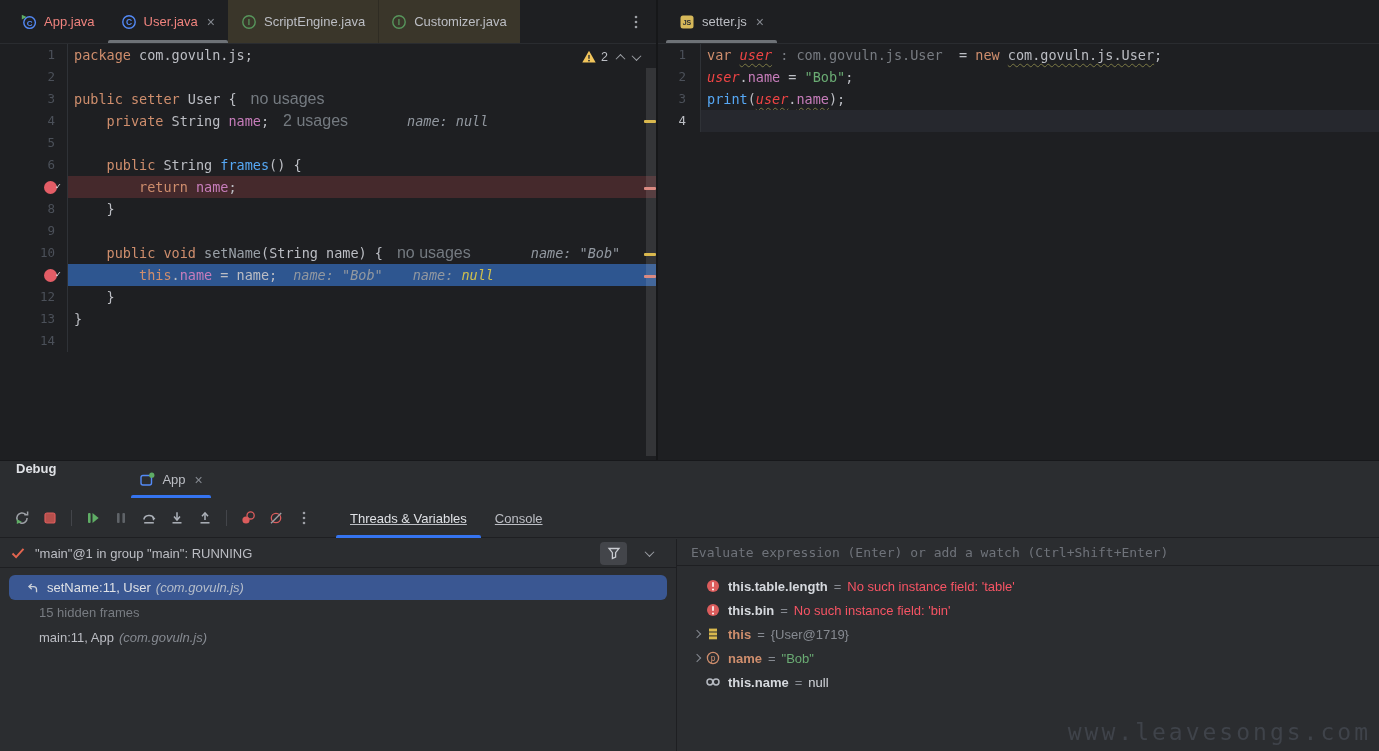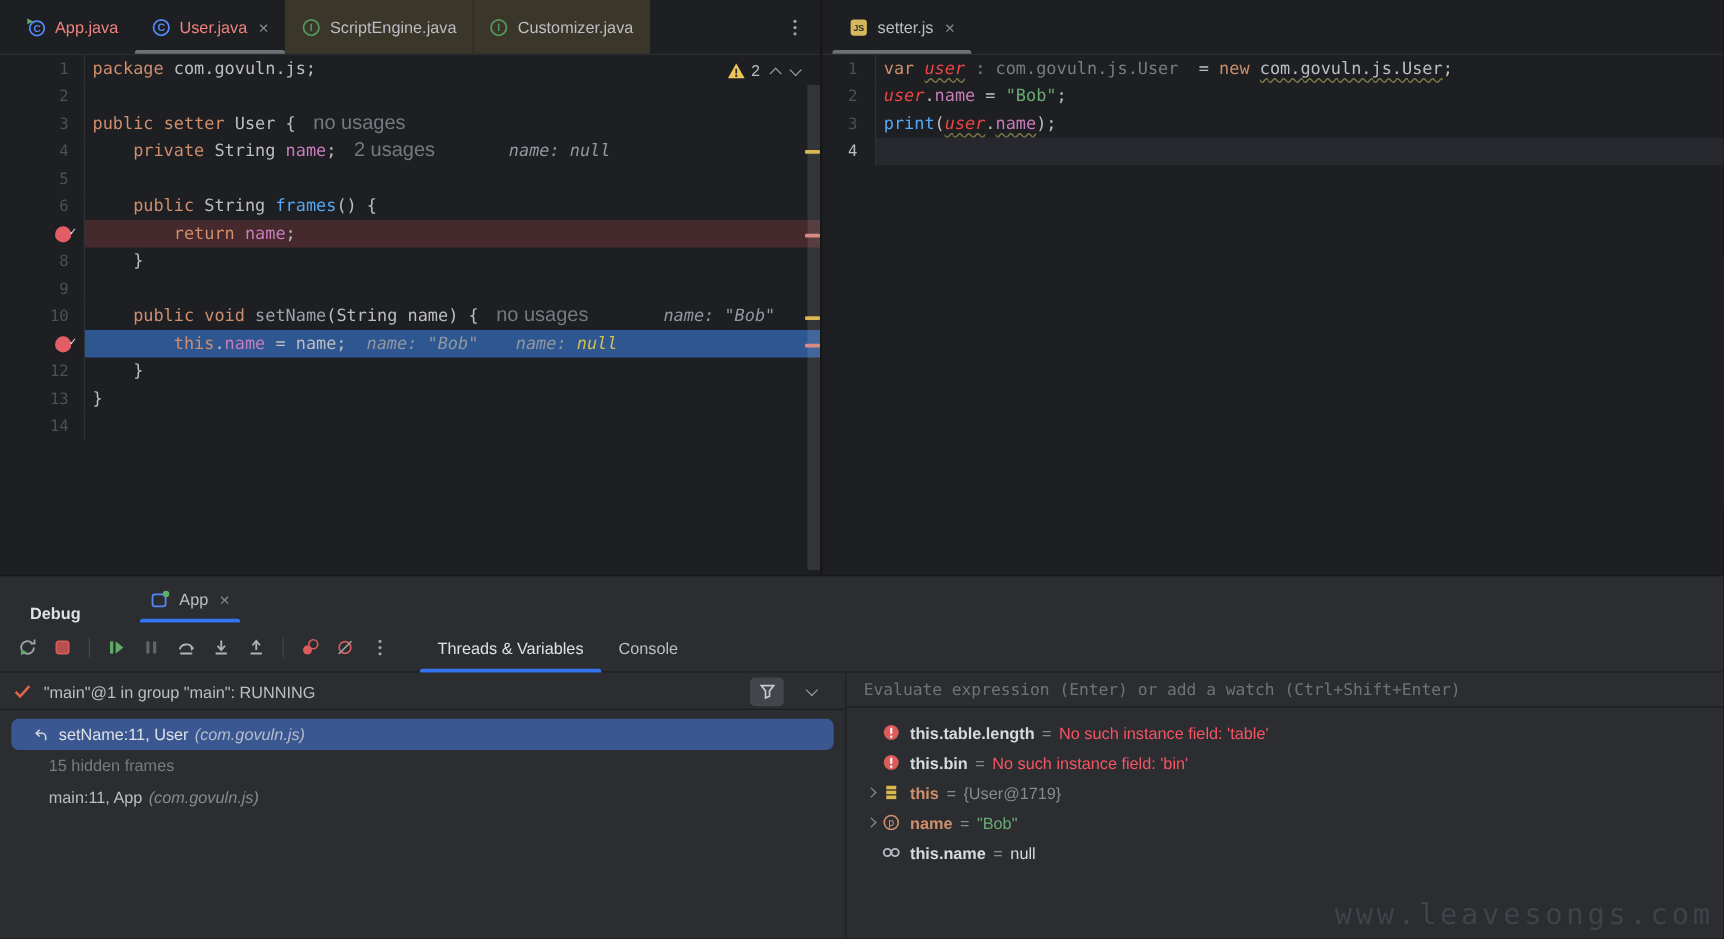--- a/index.html
+++ b/index.html
@@ -54,27 +54,27 @@
   .chev.right{transform:rotate(-45deg);width:6px;height:6px;border-color:#868a91;}
 
   .scrollbar{position:absolute;top:44px;right:0;width:10px;bottom:0;}
   .sb-thumb{position:absolute;top:24px;bottom:4px;left:0;right:0;background:rgba(255,255,255,0.10);}
   .sb-mark{position:absolute;right:0;width:12px;height:3px;border-radius:1px;}
   .sb-mark.yellow{background:#d9b84e;}
   .sb-mark.salmon{background:#db8a82;}
 
   
   .debug{position:absolute;top:460px;left:0;width:1379px;height:291px;background:#2b2d30;border-top:1px solid #17181b;}
-  .dbg-header{height:37px;display:flex;align-items:flex-end;padding-left:24px;}
+  .dbg-header{height:37px;display:flex;align-items:flex-start;padding-left:16px;gap:27px;}
   .dbg-title{font-weight:bold;color:#dfe1e5;margin-right:48px;}
   .sess-tab{position:relative;height:37px;display:flex;align-items:center;gap:7px;padding:0 8px;}
   .sess-tab::after{content:"";position:absolute;left:0;right:0;bottom:0;height:3px;background:#3574f0;border-radius:2px 2px 0 0;}
   .sess-tab .close-x{color:#868a91;font-size:14px;margin-left:2px;}
 
-  .dbg-toolbar{height:40px;display:flex;align-items:center;padding:0 8px;border-bottom:1px solid #1e1f22;}
+  .dbg-toolbar{height:40px;display:flex;align-items:center;padding:0 8px;border-bottom:1px solid #1e1f22;text-decoration:underline;}
   .tbtn{width:28px;height:26px;display:flex;align-items:center;justify-content:center;border-radius:4px;}
   .tsep{width:1px;height:16px;background:#43454a;margin:0 7px;}
   .dbg-tab{position:relative;height:40px;display:flex;align-items:center;padding:0 14px;color:#bcbec4;}
   .dbg-tab.active{color:#dfe1e5;}
   .dbg-tab.active::after{content:"";position:absolute;left:0;right:0;bottom:0;height:3px;background:#3574f0;border-radius:2px 2px 0 0;}
   .dbg-tabs{margin-left:18px;display:flex;height:100%;}
 
   .dbg-body{position:absolute;top:78px;bottom:0;left:0;right:0;display:flex;}
   .frames-panel{width:677px;flex:none;border-right:1px solid #1e1f22;display:flex;flex-direction:column;}
   .vars-panel{flex:1;position:relative;display:flex;flex-direction:column;}

